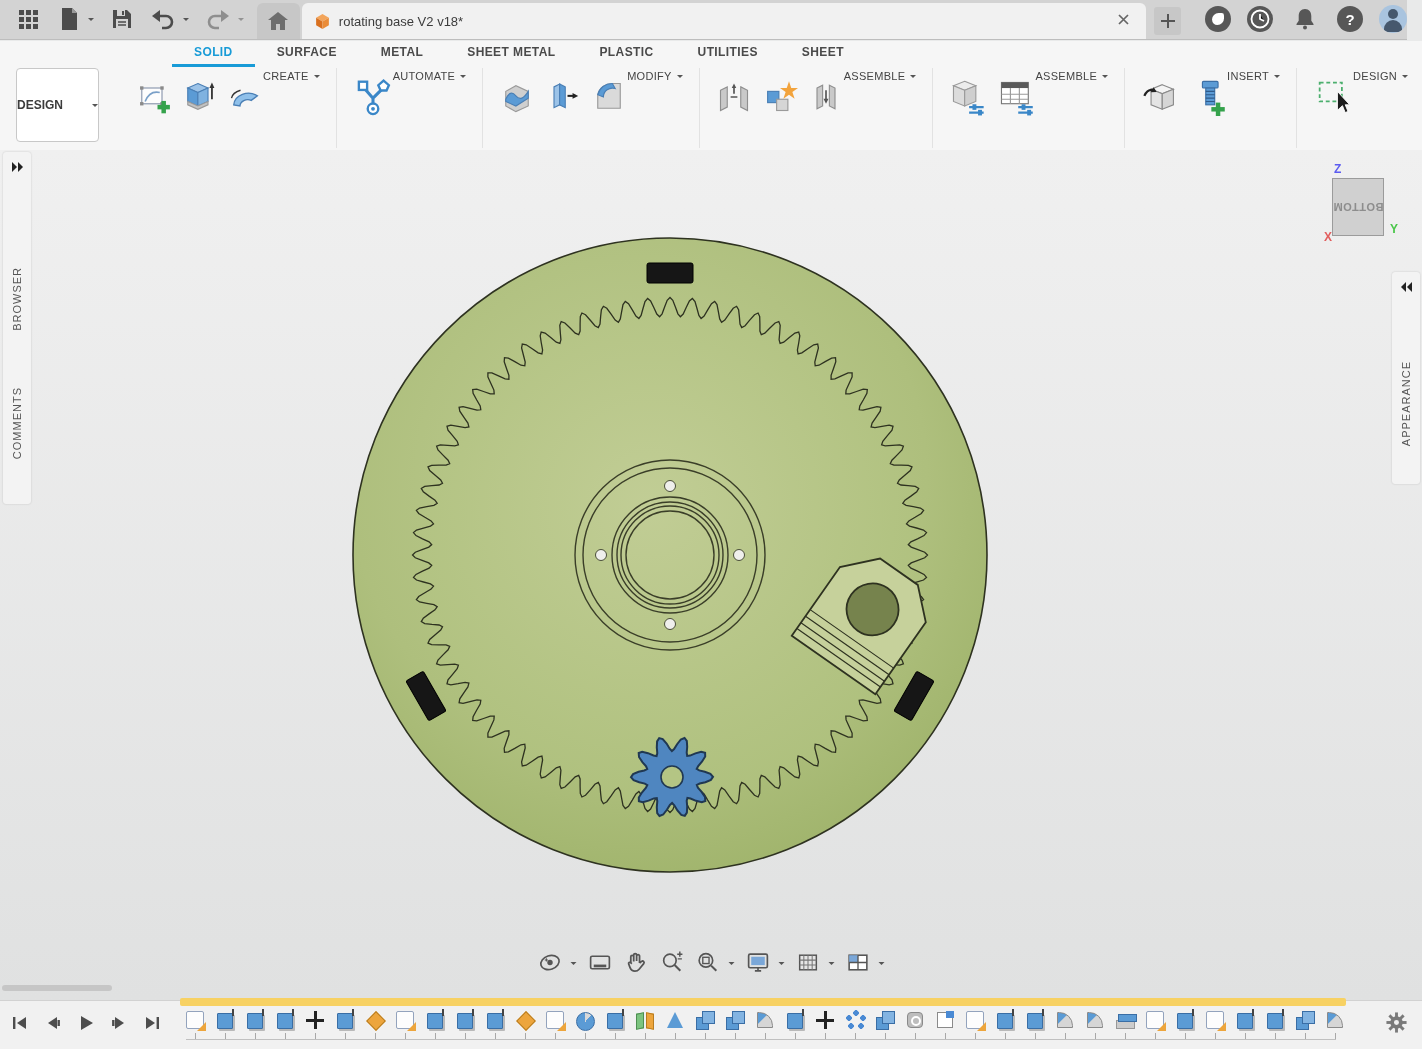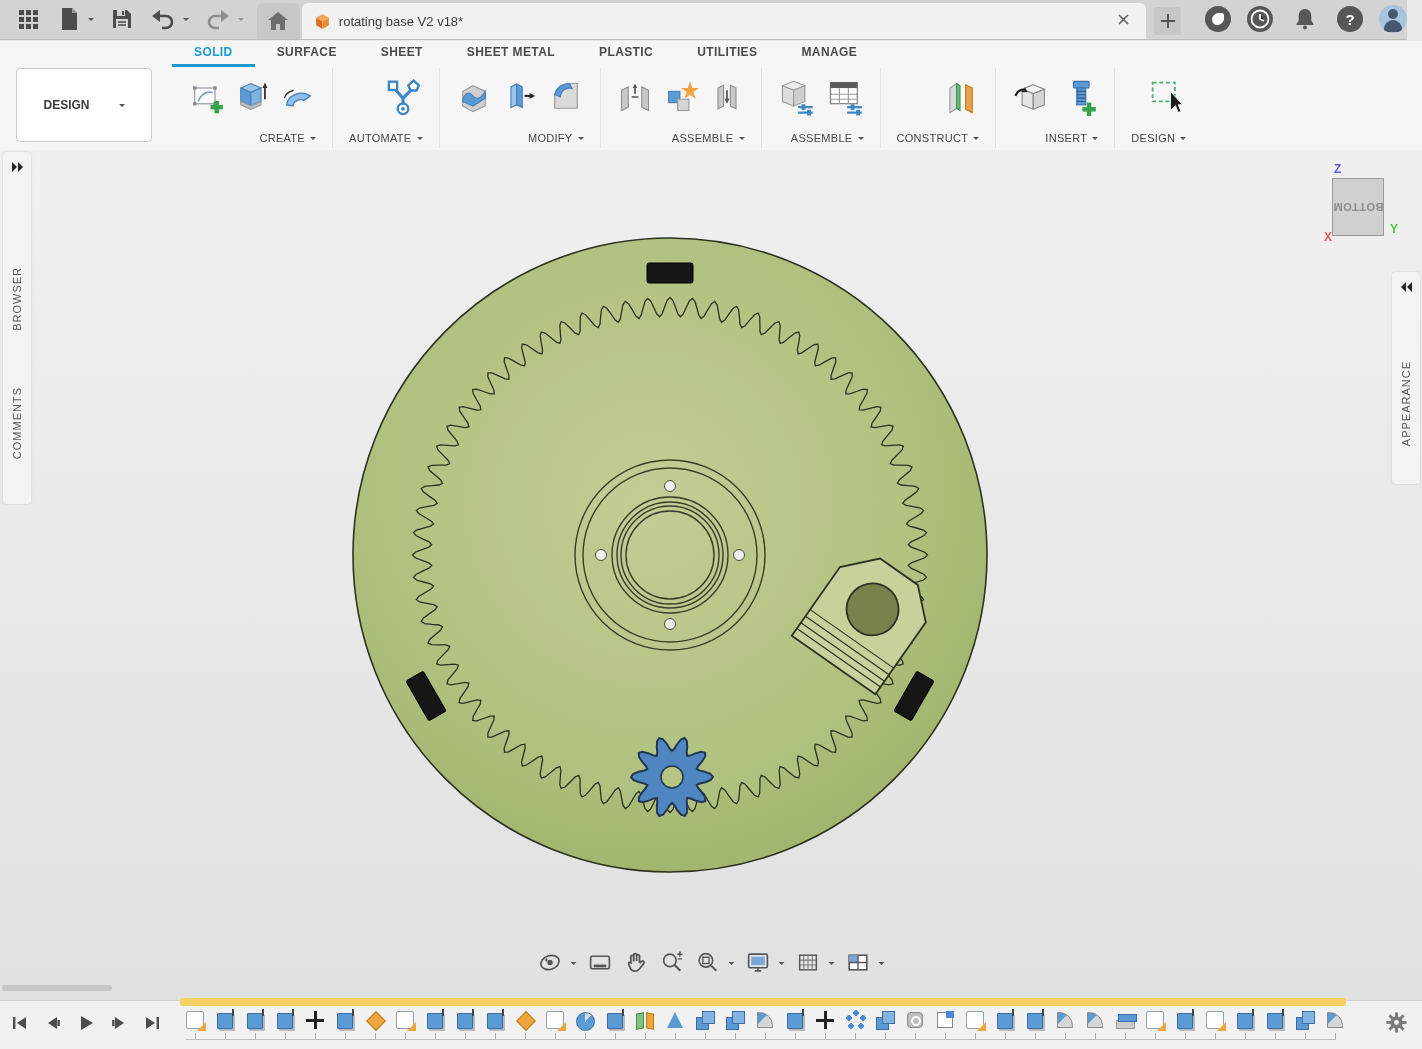--- a/index.html
+++ b/index.html
@@ -28,21 +28,21 @@
   .avatar::before{content:"";position:absolute;left:9px;top:4px;width:10px;height:10px;border-radius:50%;background:#46586d}
   .avatar::after{content:"";position:absolute;left:5px;top:15px;width:18px;height:12px;border-radius:9px 9px 0 0;background:#46586d}
 
   
   .ribbon{position:absolute;top:41px;left:0;right:0;height:122px;background:#f6f6f6;border-bottom:1px solid #d5d5d5}
   .tabstrip{display:flex;margin-left:172px;height:26px;align-items:flex-end}
   .rtab{border:none;background:transparent;font-size:12px;font-weight:bold;letter-spacing:.4px;color:#4a4a4a;padding:4px 22px 5px;cursor:pointer;border-bottom:3px solid transparent}
   .rtab.active{color:#189bd7;border-bottom-color:#189bd7}
   .toolrow{display:flex;align-items:stretch;height:80px;margin-top:1px}
   .design-box{margin:0 20px 6px 16px;width:136px;background:#fff;border:1px solid #c8c8c8;border-radius:4px;display:flex;align-items:center;justify-content:center;gap:24px;font-size:12px;font-weight:bold;color:#3c3c3c;cursor:pointer}
-  .group{display:flex;flex-direction:column;align-items:flex-end;justify-content:space-between;padding:2px 16px 4px;border-right:1px solid #e2e2e2}
+  .group{display:flex;flex-direction:row;align-items:flex-start;justify-content:space-between;padding:2px 16px 4px;border-right:1px solid #e2e2e2}
   .group:last-child{border-right:none}
   .g-icons{display:flex;align-items:center;gap:10px;height:54px}
   .g-icons svg{display:block;cursor:pointer}
   .grp-label-row{display:flex;align-items:center;font-size:11px;color:#444;letter-spacing:.3px;cursor:pointer}
   .caret{width:0;height:0;border:3.5px solid transparent;border-top-color:#555;margin-left:5px;transform:translateY(2px)}
 
   
   .canvas{position:absolute;top:150px;left:0;right:0;bottom:49px;background:linear-gradient(#f0f0f0,#e0e1e1)}
   .canvas-svg{position:absolute;inset:0}
   .side-strip{position:absolute;background:#f3f3f3;width:28px;display:flex;flex-direction:column;align-items:center;border-radius:3px;box-shadow:0 0 2px rgba(0,0,0,.18)}
@@ -186,25 +186,25 @@
       </button>
       <button class="circ help"></button>
       <button class="avatar"></button>
     </div>
   </header>
 
   <div class="ribbon">
     <div class="tabstrip">
       <button class="rtab active">SOLID</button>
       <button class="rtab">SURFACE</button>
-      <button class="rtab">SHEET</button>
+      <button class="rtab">METAL</button>
       <button class="rtab">SHEET METAL</button>
       <button class="rtab">PLASTIC</button>
       <button class="rtab">UTILITIES</button>
-      <button class="rtab">MANAGE</button>
+      <button class="rtab">SHEET</button>
     </div>
     <div class="toolrow">
       <div class="design-box">
         <span>DESIGN</span>
         <span class="caret"></span>
       </div>
 
       <div class="group">
         <div class="g-icons">
           <svg width="36" height="36" viewBox="0 0 32 32">
@@ -319,33 +319,20 @@
             <rect x="22" y="23.5" width="3.5" height="5" fill="#3a87c8"></rect>
               <rect x="27" y="28.5" width="3.5" height="5" fill="#3a87c8"></rect>
           </svg>
         </div>
         <div class="grp-label-row">
             <span>ASSEMBLE</span>
             <span class="caret"></span>
           </div>
       </div>
 
-      <div class="group">
-        <div class="g-icons">
-          <svg width="38" height="38" viewBox="0 0 34 34">
-            <polygon points="8,9 14,5 14,27 8,31" fill="#d9d9d9" stroke="#9a9a9a"></polygon>
-            <polygon points="14,5 17,7 17,29 14,27" fill="#5fbf77" stroke="#3f9155"></polygon>
-            <polygon points="22,6 28,9 28,31 22,28" fill="#e8a04a" stroke="#bf7b27"></polygon>
-          </svg>
-        </div>
-        <div class="grp-label-row">
-            <span>CONSTRUCT</span>
-            <span class="caret"></span>
-          </div>
-      </div>
 
 
       <div class="group">
         <div class="g-icons">
           <svg width="38" height="38" viewBox="0 0 34 34">
             <polygon points="19,6 29,10 19,14 9,10" fill="#f4f4f4" stroke="#8a8a8a"></polygon>
             <polygon points="9,10 19,14 19,28 9,24" fill="#e4e4e4" stroke="#8a8a8a"></polygon>
             <polygon points="29,10 19,14 19,28 29,24" fill="#d6d6d6" stroke="#8a8a8a"></polygon>
             <path fill="none" stroke="#222" stroke-width="2" d="M3 16 q3 -7 9 -5"></path>
               <polygon points="14,12.5 8.6,12.8 11.4,8.2" fill="#222"></polygon>

